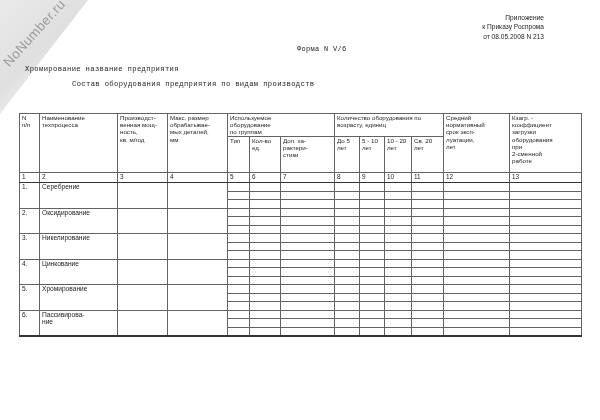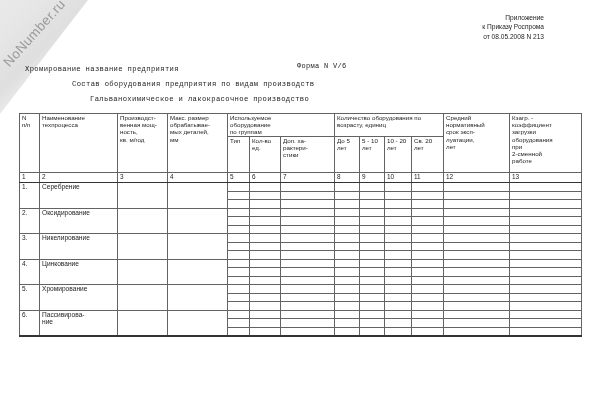--- a/index.html
+++ b/index.html
@@ -8,21 +8,21 @@
   .mono{font-family:"Liberation Mono",monospace;}
   
   .wm-tri{position:absolute;left:0;top:0;width:88px;height:114px;
           background:linear-gradient(135deg,#e3e3e3 10%,#d7d7d7 45%,#f6f6f6 75%,#ffffff 95%);
           clip-path:polygon(0 0,100% 0,0 100%);opacity:.8;}
   .wm-text{position:absolute;left:6px;top:57px;transform:rotate(-48deg);transform-origin:0 50%;
            font-size:13.5px;letter-spacing:.4px;color:#9b9b9b;}
   
   .appendix{position:absolute;top:13px;right:56px;text-align:right;font-size:6.6px;line-height:1.42;}
   
-  .formnum{position:absolute;left:297px;top:62px;font-size:7px;letter-spacing:.3px;}
+  .formnum{position:absolute;left:297px;top:45px;font-size:7px;letter-spacing:.3px;}
   .line-company{position:absolute;left:25px;top:65px;font-size:7.2px;letter-spacing:.35px;}
   .line-title{position:absolute;left:72px;top:80px;font-size:7.2px;letter-spacing:.35px;}
   .line-sub{position:absolute;left:90px;top:95px;font-size:7.2px;letter-spacing:.35px;}
   
   .tblwrap{position:absolute;left:19px;top:113px;}
   table{border-collapse:collapse;table-layout:fixed;width:562px;border:1px solid #333;}
   td{border:1px solid #636363;padding:0 2px;vertical-align:top;font-size:6.2px;line-height:1.16;
      white-space:pre-line;overflow:hidden;}
   tr.h1 td{height:22px;}
   tr.h2 td{height:35px;}
@@ -45,21 +45,20 @@
 
   <div class="appendix">
     <div>Приложение</div>
     <div>к Приказу Роспрома</div>
     <div>от 08.05.2008 N 213</div>
   </div>
 
   <div class="formnum mono">Форма N V/6</div>
   <div class="line-company mono">Хромирование название предприятия</div>
   <div class="line-title mono">Состав оборудования предприятия по видам производств</div>
-  <div class="line-sub mono">Гальванохимическое и лакокрасочное производство</div>
 
   <div class="tblwrap">
     <table>
       <colgroup>
         <col style="width:20px">
           <col style="width:78px">
           <col style="width:50px">
           <col style="width:60px">
         <col style="width:22px">
           <col style="width:31px">

